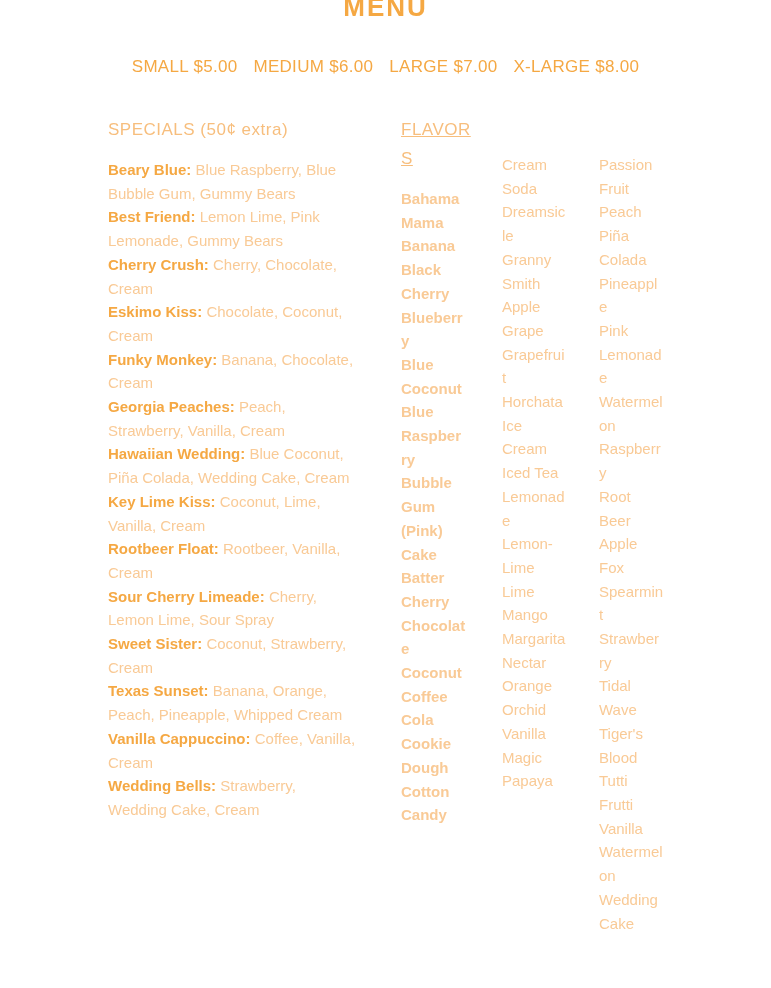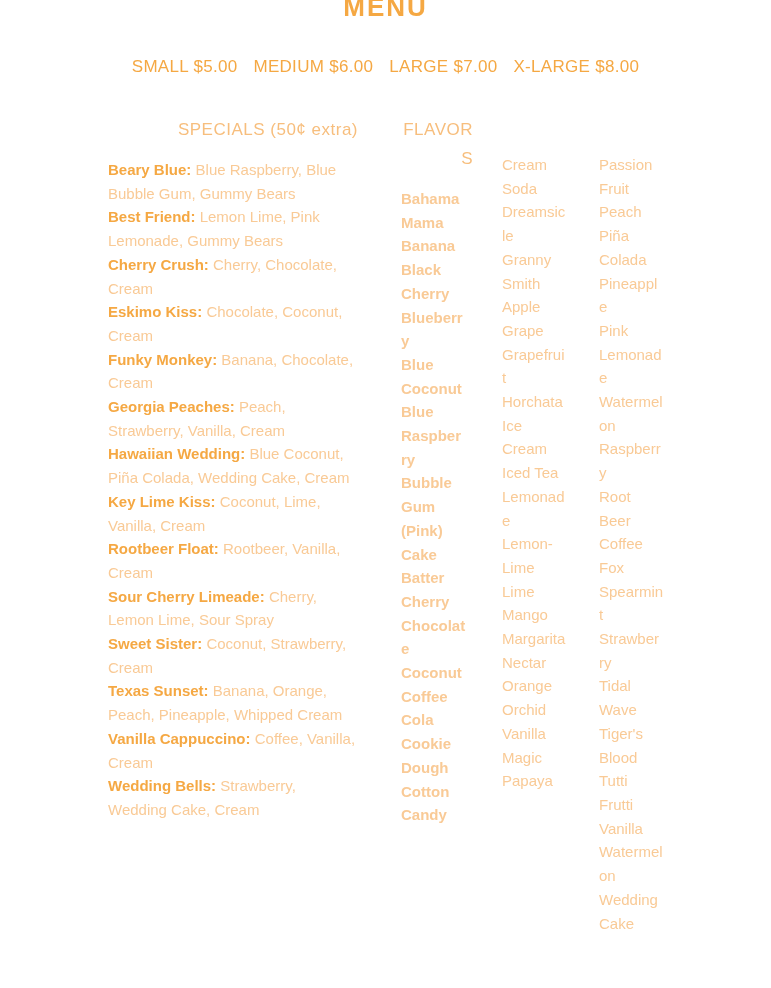--- a/index.html
+++ b/index.html
@@ -27,35 +27,35 @@
     line-height:17px;
   }
   main{
     display:flex;
     padding-left:108px;
     margin-top:40px;
   }
   h2{
     margin:0;font-weight:400;color:var(--heading);
     font-size:17px;line-height:29px;letter-spacing:.5px;
-    overflow-wrap:break-word;word-break:break-word;text-align:right;
+    overflow-wrap:break-word;word-break:break-word;
   }
   
   .specials{width:250px;margin-right:43px;}
   .sp-list{
     margin-top:14px;
     font-size:15px;line-height:23.7px;color:var(--light);
   }
   .sp-item{margin:0;}
   .sp-name{font-weight:700;color:var(--accent);}
   
   .flavors{display:flex;align-items:flex-start;}
   .fcol{flex:0 0 auto;}
   .fcol1{width:65px;margin-right:36px;}
-  .fcol1 h2{width:72px;}
+  .fcol1 h2{width:72px;text-decoration:underline;}
   .fcol2{width:64px;margin-right:33px;}
   .fcol3{width:65px;}
   .flavors ul{
     list-style:none;margin:0;padding:0;
     font-size:15px;line-height:23.7px;color:var(--light);
     overflow-wrap:break-word;word-break:break-word;
   }
   .fcol1 ul{margin-top:14px;font-weight:bold;}
   .fcol2 ul,.fcol3 ul{margin-top:38px;}
   li{margin:0;}
@@ -139,21 +139,21 @@
     <div class="fcol fcol3">
       <ul id="fcol3">
           <li>Passion Fruit</li>
           <li>Peach</li>
           <li>Piña Colada</li>
           <li>Pineapple</li>
           <li>Pink Lemonade</li>
           <li>Watermelon</li>
           <li>Raspberry</li>
           <li>Root Beer</li>
-          <li>Coffee Fox</li>
+          <li>Apple Fox</li>
           <li>Spearmint</li>
           <li>Strawberry</li>
           <li>Tidal Wave</li>
           <li>Tiger's Blood</li>
           <li>Tutti Frutti</li>
           <li>Vanilla</li>
           <li>Watermelon</li>
           <li>Wedding Cake</li>
         </ul>
     </div>

